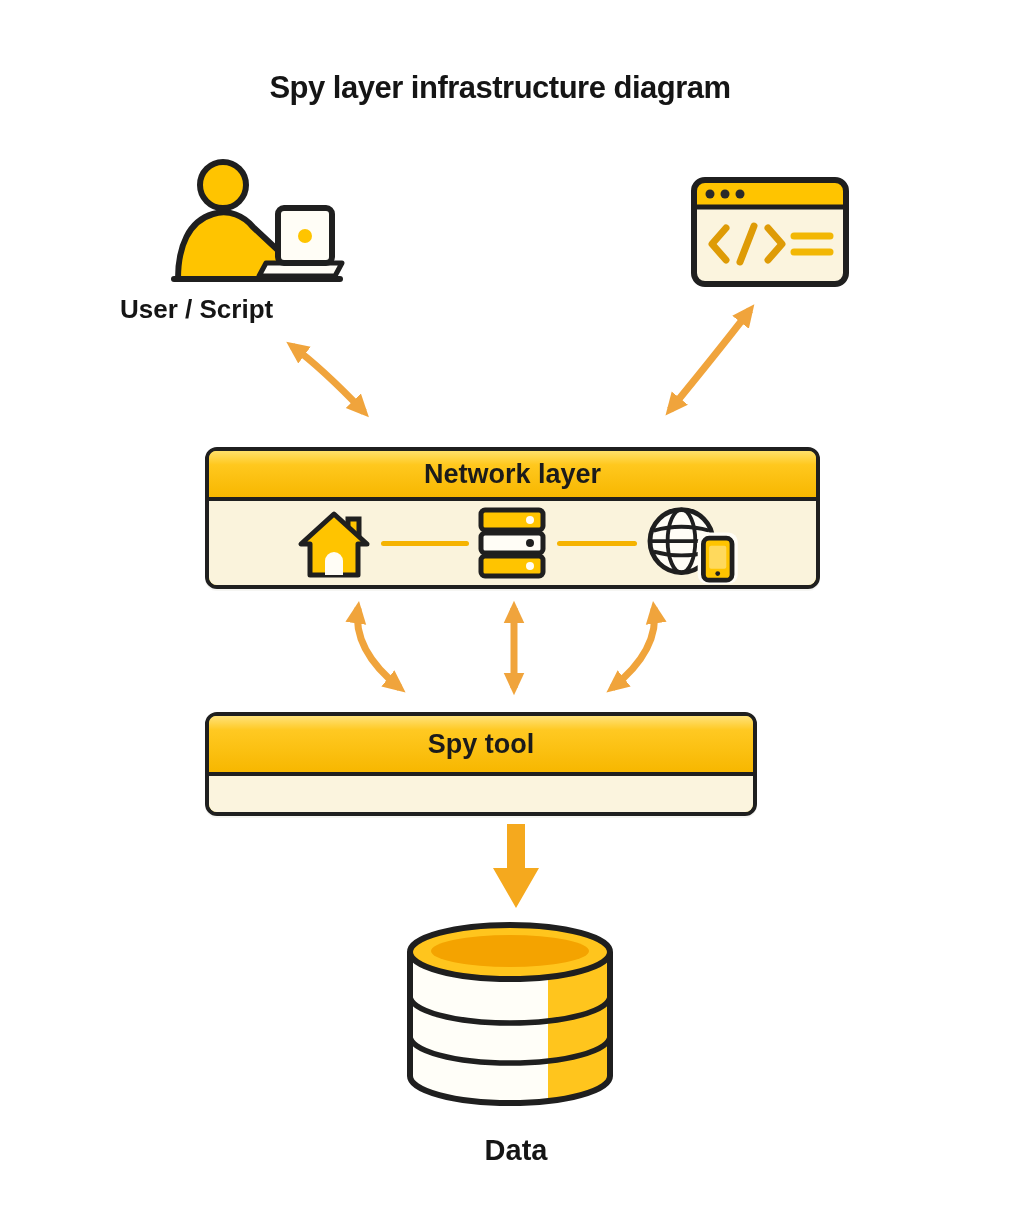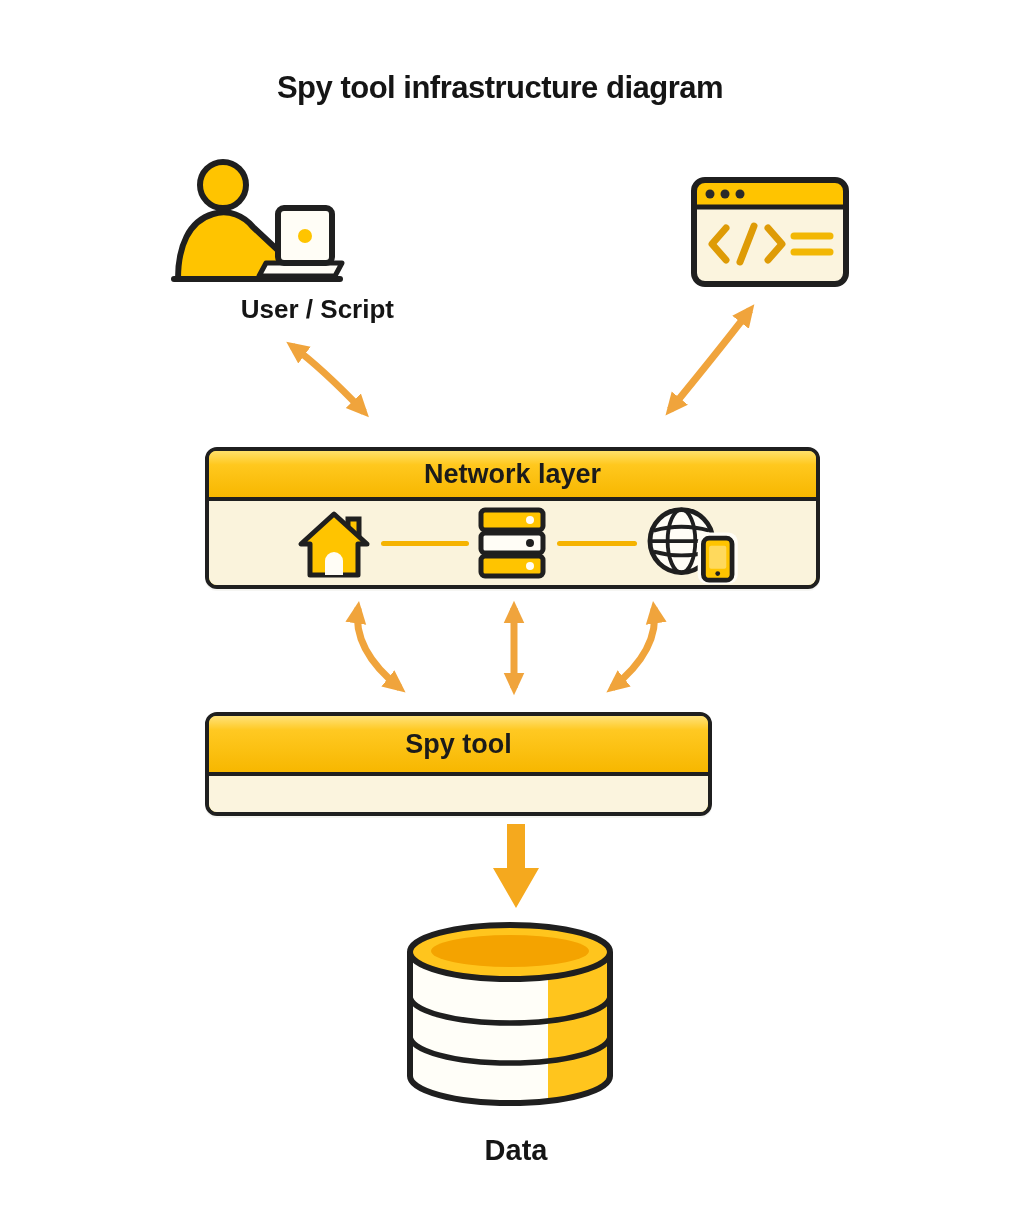--- a/index.html
+++ b/index.html
@@ -1,51 +1,51 @@
 <!DOCTYPE html>
 <html><head>
 <meta charset="utf-8">
 <style>
   html,body{margin:0;padding:0;background:#ffffff;}
   .canvas{position:relative;width:1024px;height:1223px;background:#FFFFFF;
           font-family:"Liberation Sans",sans-serif;overflow:hidden;}
   .title{position:absolute;left:0;right:24px;top:70px;text-align:center;
          font-size:31px;font-weight:bold;color:#151515;letter-spacing:-0.5px;}
   .node-label{position:absolute;font-weight:bold;color:#151515;}
-  .user-label{left:104px;top:294px;width:290px;text-align:right;font-size:26px;}
+  .user-label{left:120px;top:294px;width:290px;text-align:left;font-size:26px;}
   .data-label{left:12px;right:4px;top:1134px;text-align:center;font-size:29px;}
   .box{position:absolute;border:4px solid #1F1F1F;border-radius:12px;background:#fde047;
        box-sizing:border-box;box-shadow:0 2px 0 rgba(60,50,0,.05);}
   .network-box{left:205px;top:447px;width:615px;height:142px;}
   .box-header{height:46px;line-height:46px;text-align:center;font-size:27px;font-weight:bold;color:#1b1b1b;
        background:linear-gradient(180deg,#FFE06A 0%,#FFC81E 30%,#F7B700 100%);
        border-bottom:4px solid #1F1F1F;border-radius:7px 7px 0 0;}
   .box-body{position:relative;height:84px;background:#FAF3DC;border-radius:0 0 8px 8px;}
   .dash{position:absolute;height:5px;background:#F5B301;border-radius:3px;top:40px;}
-  .spy-box{left:205px;top:712px;width:507px;height:104px;}
+  .spy-box{left:205px;top:712px;width:552px;height:104px;}
   .spy-band{height:56px;line-height:56px;text-align:center;font-size:27px;font-weight:bold;color:#1b1b1b;
        background:linear-gradient(180deg,#FFE27A 0%,#FFC922 25%,#F7B700 100%);
        border-bottom:4px solid #1F1F1F;border-radius:7px 7px 0 0;}
   .spy-strip{height:36px;background:#FBF4DE;border-radius:0 0 8px 8px;}
   svg.icon, svg.arrow{position:absolute;overflow:visible;}
 </style>
 </head>
 <body>
 
 <div class="canvas">
 
   <svg width="0" height="0" style="position:absolute" aria-hidden="true">
     <defs>
       <marker id="ahd" viewBox="0 0 10 10" refX="6.5" refY="5" markerWidth="3.4" markerHeight="3.4" orient="auto-start-reverse" markerUnits="strokeWidth">
         <path d="M0,0.6 L9.5,5 L0,9.4 Z" fill="#F0A43C"></path>
       </marker>
     </defs>
   </svg>
 
-  <div class="title">Spy tool infrastructure diagram</div>
+  <div class="title">Spy layer infrastructure diagram</div>
 
   <svg class="icon" style="left:166px;top:158px" width="180" height="128" viewBox="0 0 180 128">
     <path d="M8,121 L174,121" stroke="#1F1F1F" stroke-width="6" stroke-linecap="round"></path>
     <circle cx="57" cy="27" r="23" fill="#FFC400" stroke="#1F1F1F" stroke-width="6"></circle>
     <path d="M12,121 C12,88 23,63 47,56 C63,51 78,58 87,69 L117,97 L117,121 Z" fill="#FFC400" stroke="#1F1F1F" stroke-width="6" stroke-linejoin="round"></path>
     <polygon points="100,105 176,105 169,118 93,118" fill="#FFFDF6" stroke="#1F1F1F" stroke-width="5" stroke-linejoin="round"></polygon>
     <rect x="112" y="50" width="54" height="55" rx="6" fill="#FFFDF6" stroke="#1F1F1F" stroke-width="6"></rect>
     <circle cx="139" cy="78" r="7" fill="#FFC400"></circle>
   </svg>
   <div class="node-label user-label">User / Script</div>

